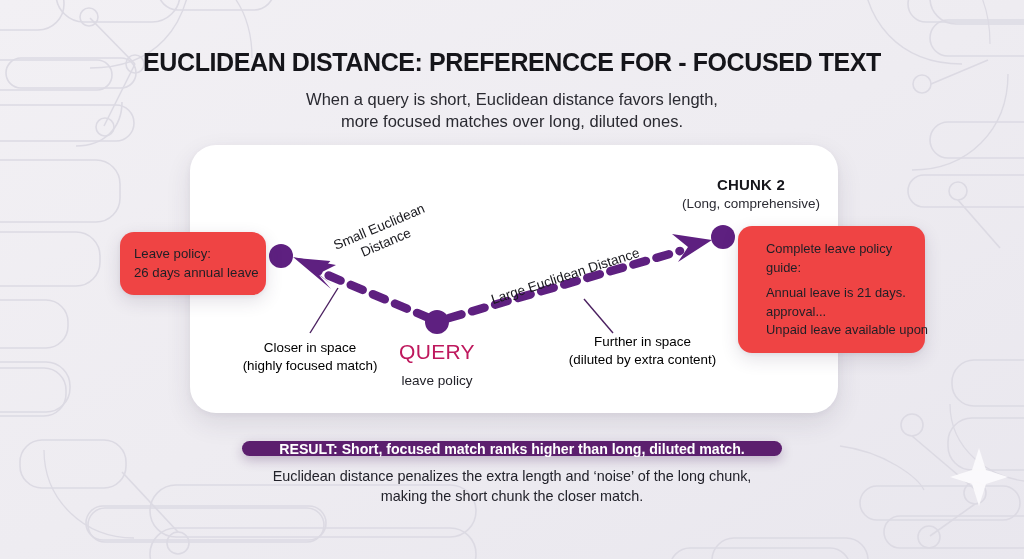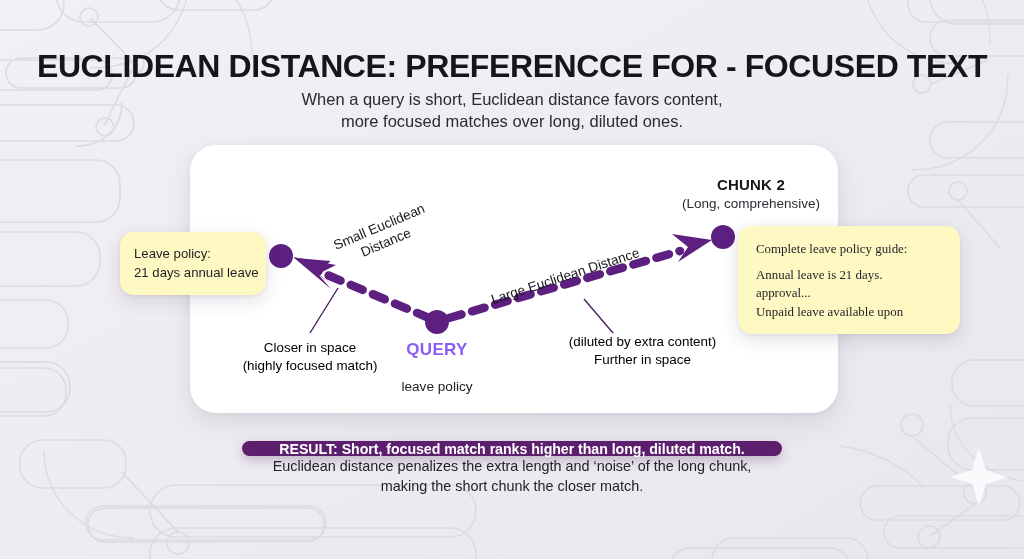--- a/index.html
+++ b/index.html
@@ -11,21 +11,21 @@
     overflow:hidden;
     color:#17171b;
   }
   #bg-pattern { position:absolute; inset:0; z-index:0; }
   #stage { position:absolute; inset:0; z-index:2; }
 
   
   .title {
     position:absolute; left:0; right:0; top:48px;
     text-align:center;
-    font-size:32px; font-weight:bold;
+    font-size:25px; font-weight:bold;
     letter-spacing:-0.4px;
     color:#15151a;
   }
   .subtitle {
     position:absolute; left:0; right:0; top:88px;
     text-align:center;
     font-size:16.5px; line-height:22px;
     color:#2a2a31;
   }
   .subtitle span { display:block; }
@@ -43,32 +43,32 @@
   .chunk-head { position:absolute; text-align:center; }
   .chunk-head .ttl { font-size:15px; font-weight:bold; color:#16161b; letter-spacing:.2px; }
   .chunk-head .sub { font-size:13.5px; color:#2b2b33; margin-top:3px; }
 
   #chunk1-head { left:186px; top:186px; width:190px; }
   #chunk2-head { left:663px; top:176px; width:176px; }
 
   
   .callout {
     position:absolute;
-    background:#fef9c3;
+    background:#ef4444;
     border-radius:14px;
     box-shadow:0 6px 18px rgba(58,42,76,.14), 0 1px 4px rgba(58,42,76,.07);
     color:#1f1f26;
   }
   #callout-left {
     left:120px; top:232px; width:146px; padding:13px 14px;
     font-size:13.2px; line-height:18.5px;
   }
   #callout-right {
-    left:738px; top:226px; width:222px; padding:14px 14px 13px 18px;
-    font-size:12.9px; line-height:18.6px;font-family:Liberation Serif, serif;
+    left:738px; top:226px; width:187px; padding:14px 14px 13px 28px;
+    font-size:12.9px; line-height:18.6px;
   }
   #callout-right .lead { margin-bottom:7px; }
   .callout .ln { display:block; white-space:nowrap; }
 
   
   #diagram { position:absolute; left:0; top:0; width:1024px; height:559px; pointer-events:none; }
 
   
   .dist-label {
     position:absolute;
@@ -88,36 +88,36 @@
     left:489px; top:292px;
     transform:rotate(-18deg);
     transform-origin:left top;
   }
 
   
   .annot { position:absolute; text-align:center; font-size:13.4px; line-height:18px; color:#000000; }
   #annot-left  { left:200px; top:339px; width:220px; }
   #annot-right { left:525px; top:333px; width:235px; }
   .query-box { position:absolute; left:366px; top:340px; width:142px; text-align:center; }
-  .query-box .q { font-size:17px; font-weight:bold; letter-spacing:.3px; color:#8b5cf6; }
-  .query-box .qs { font-size:13.6px; margin-top:19px; color:#23232a;text-align:center; }
+  .query-box .q { font-size:21px; font-weight:normal; letter-spacing:.3px; color:#be185d; }
+  .query-box .qs { font-size:13.6px; margin-top:9px; color:#23232a;text-align:center; }
 
   
   .result-pill {
     position:absolute; left:242px; top:441px; width:540px; height:15px;
     background:#5c1f6e;
     border-radius:9px;
     display:flex; align-items:center; justify-content:center;
     color:#fff; font-size:14.2px; font-weight:bold;
     letter-spacing:-0.05px;
     box-shadow:0 4px 12px rgba(70,25,88,.28);
   }
 
   .footer {
-    position:absolute; left:0; right:0; top:456px;
+    position:absolute; left:0; right:0; top:466px;
     text-align:center; font-size:14.4px; line-height:20px; color:#22222a;
   }
   .footer span { display:block; }
 </style>
 </head>
 <body>
 
 <svg id="bg-pattern" viewBox="0 0 1024 559">
   <defs>
     <linearGradient id="bgGrad" x1="0" y1="0" x2="1" y2="1">
@@ -194,21 +194,21 @@
     <rect x="670" y="548" width="180" height="40" rx="20"></rect>
   </g>
 
   <path d="M979 448 L986 470 L1008 477 L986 484 L979 506 L972 484 L950 477 L972 470 Z" fill="#fbfafc" opacity="0.95"></path>
 </svg>
 
 <div id="stage">
 
   <div class="title">EUCLIDEAN DISTANCE: PREFERENCCE FOR - FOCUSED TEXT</div>
   <div class="subtitle">
-    <span>When a query is short, Euclidean distance favors content,</span>
+    <span>When a query is short, Euclidean distance favors length,</span>
     <span>more focused matches over long, diluted ones.</span>
   </div>
 
   <div class="main-card"></div>
 
   <svg id="diagram" viewBox="0 0 1024 559">
 
     <g>
       <line x1="429" y1="318" x2="318" y2="271" stroke="#5e2080" stroke-width="8.5" stroke-linecap="round" stroke-dasharray="13 11"></line>
 
@@ -230,21 +230,21 @@
   </svg>
 
 
   <div id="chunk2-head" class="chunk-head">
     <div class="ttl">CHUNK 2</div>
     <div class="sub">(Long, comprehensive)</div>
   </div>
 
   <div id="callout-left" class="callout">
     <span class="ln">Leave policy:</span>
-    <span class="ln">21 days annual leave</span>
+    <span class="ln">26 days annual leave</span>
   </div>
 
   <div id="callout-right" class="callout">
     <div class="lead">Complete leave policy guide:</div>
     <span class="ln">Annual leave is 21 days.</span>
     <span class="ln">approval...</span>
     <span class="ln">Unpaid leave available upon</span>
   </div>
 
   <div id="label-small" class="dist-label">
@@ -257,22 +257,22 @@
     <div>Closer in space</div>
     <div>(highly focused match)</div>
   </div>
 
   <div class="query-box">
     <div class="q">QUERY</div>
     <div class="qs">leave policy</div>
   </div>
 
   <div id="annot-right" class="annot">
+    <div>Further in space</div>
     <div>(diluted by extra content)</div>
-    <div>Further in space</div>
   </div>
 
   <div class="result-pill">RESULT: Short, focused match ranks higher than long, diluted match.</div>
 
   <div class="footer">
     <span>Euclidean distance penalizes the extra length and ‘noise’ of the long chunk,</span>
     <span>making the short chunk the closer match.</span>
   </div>
 
 </div>

